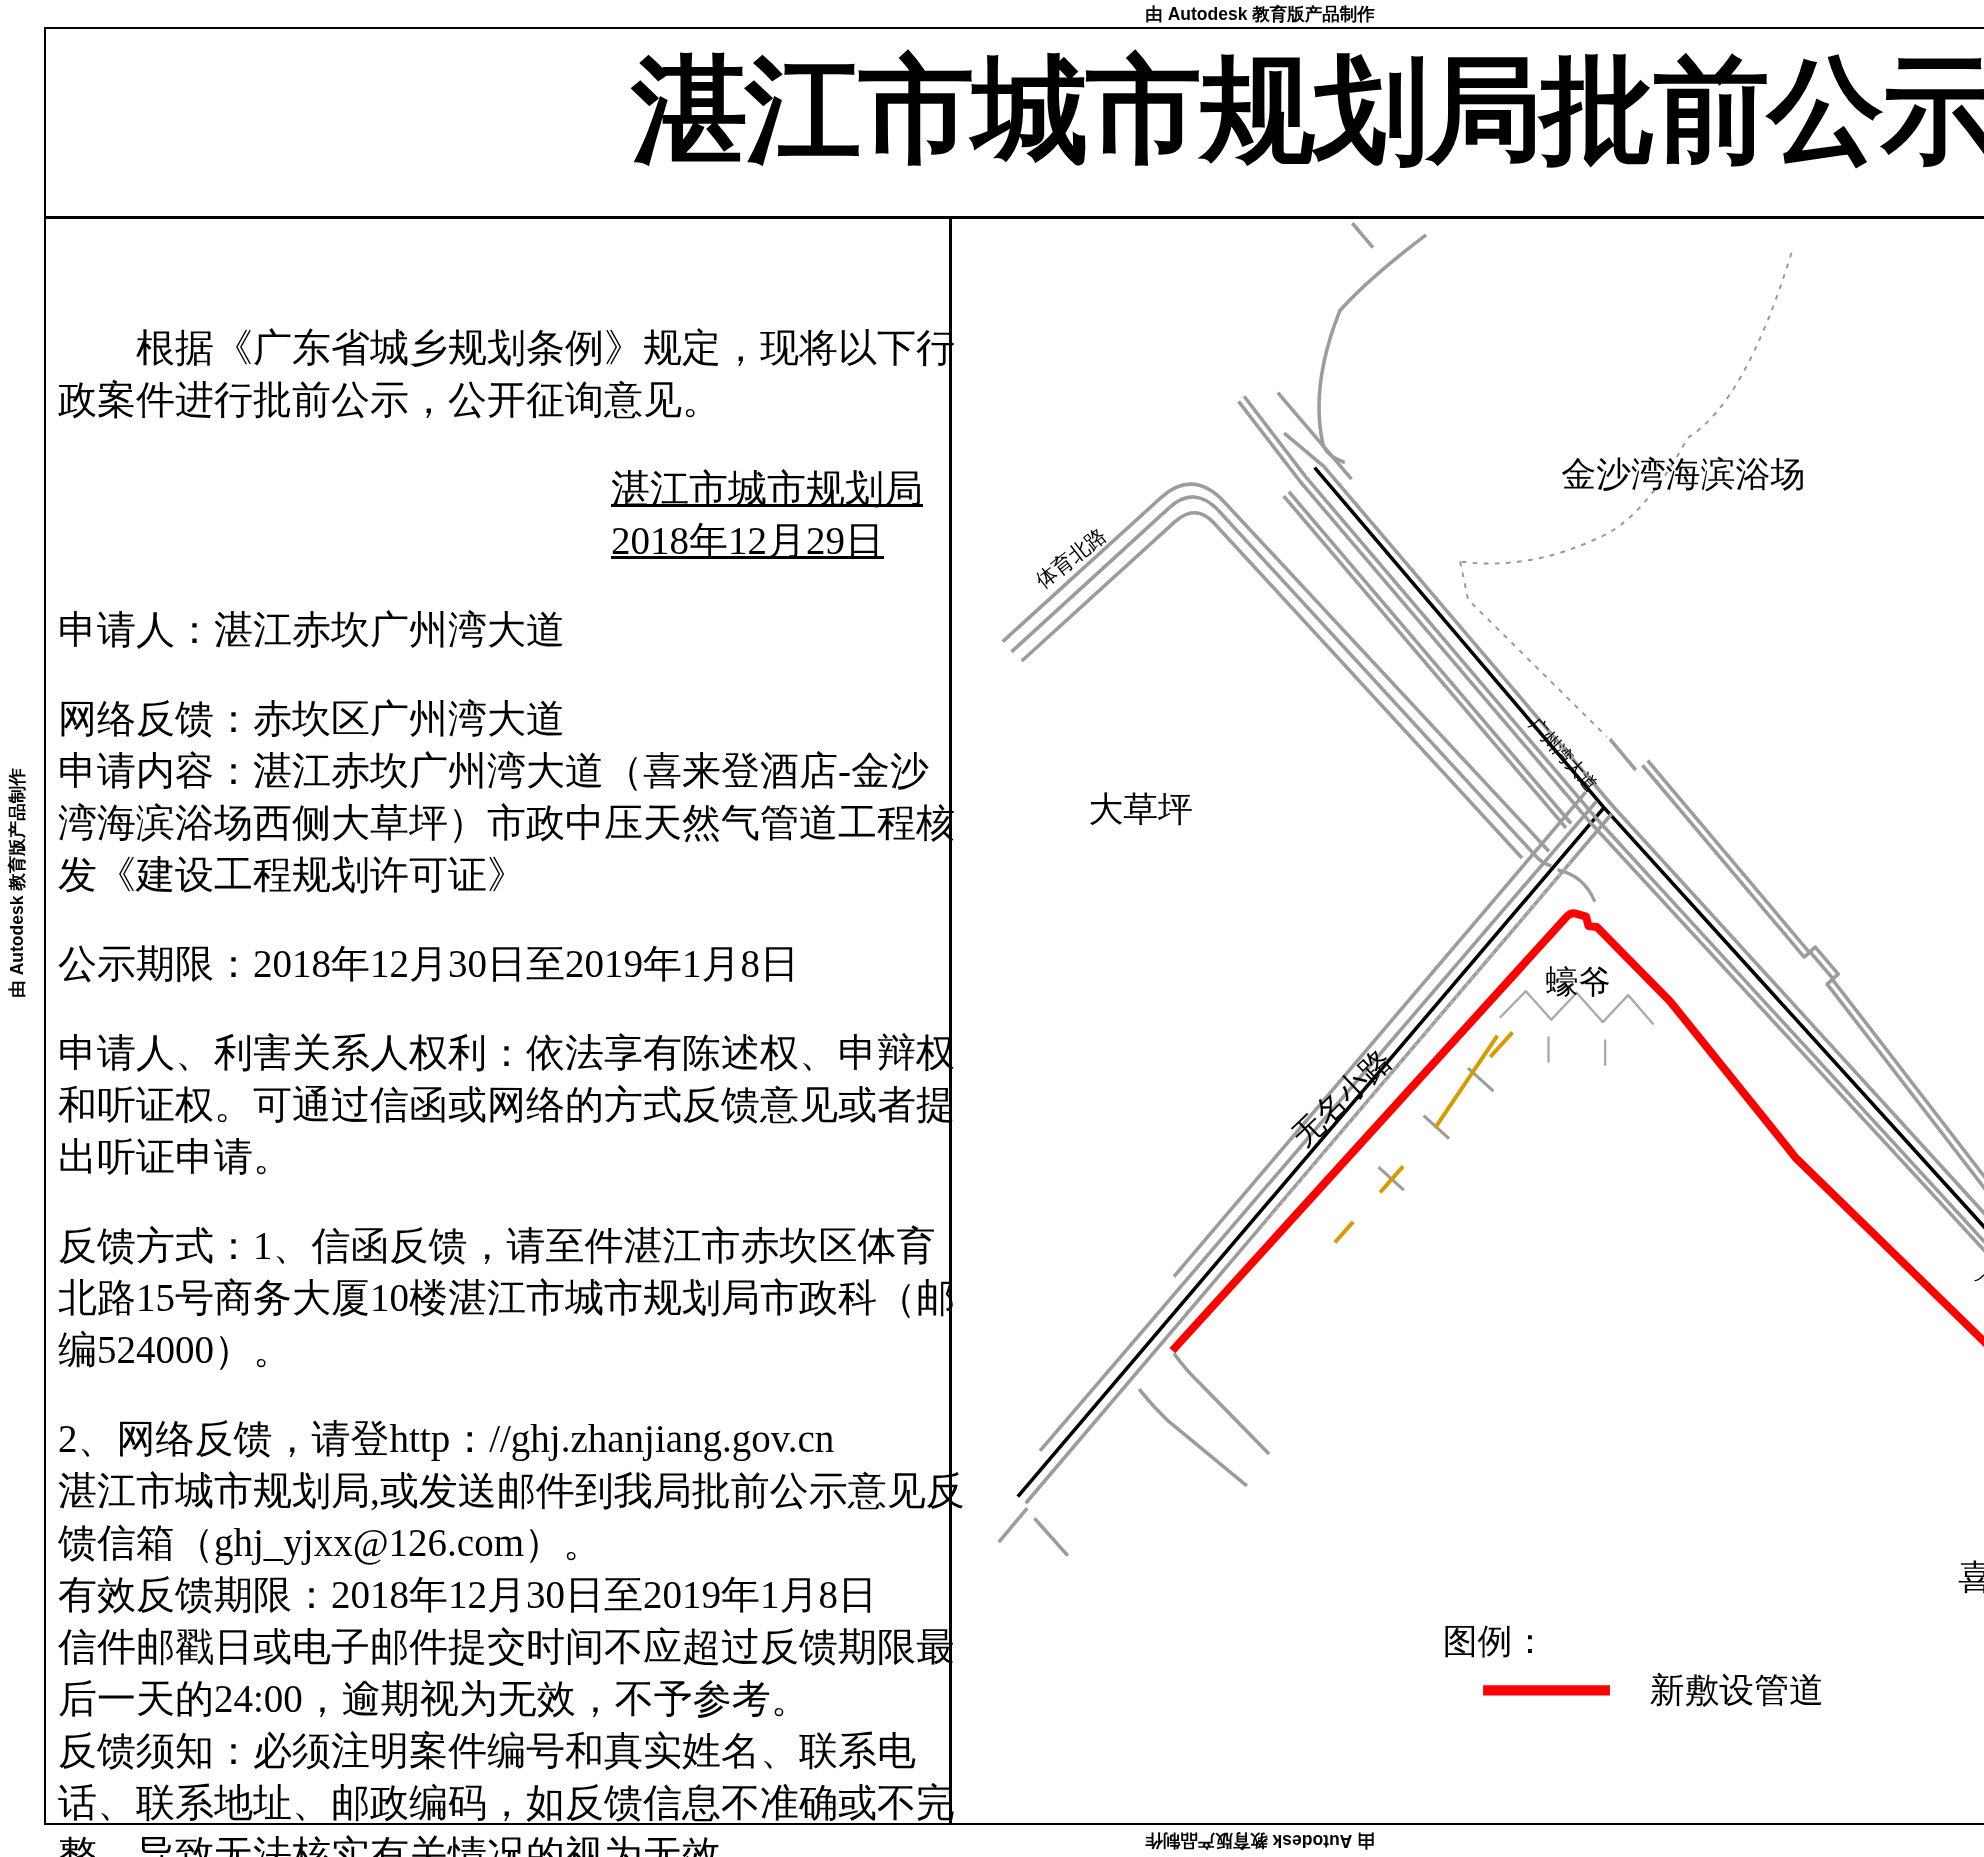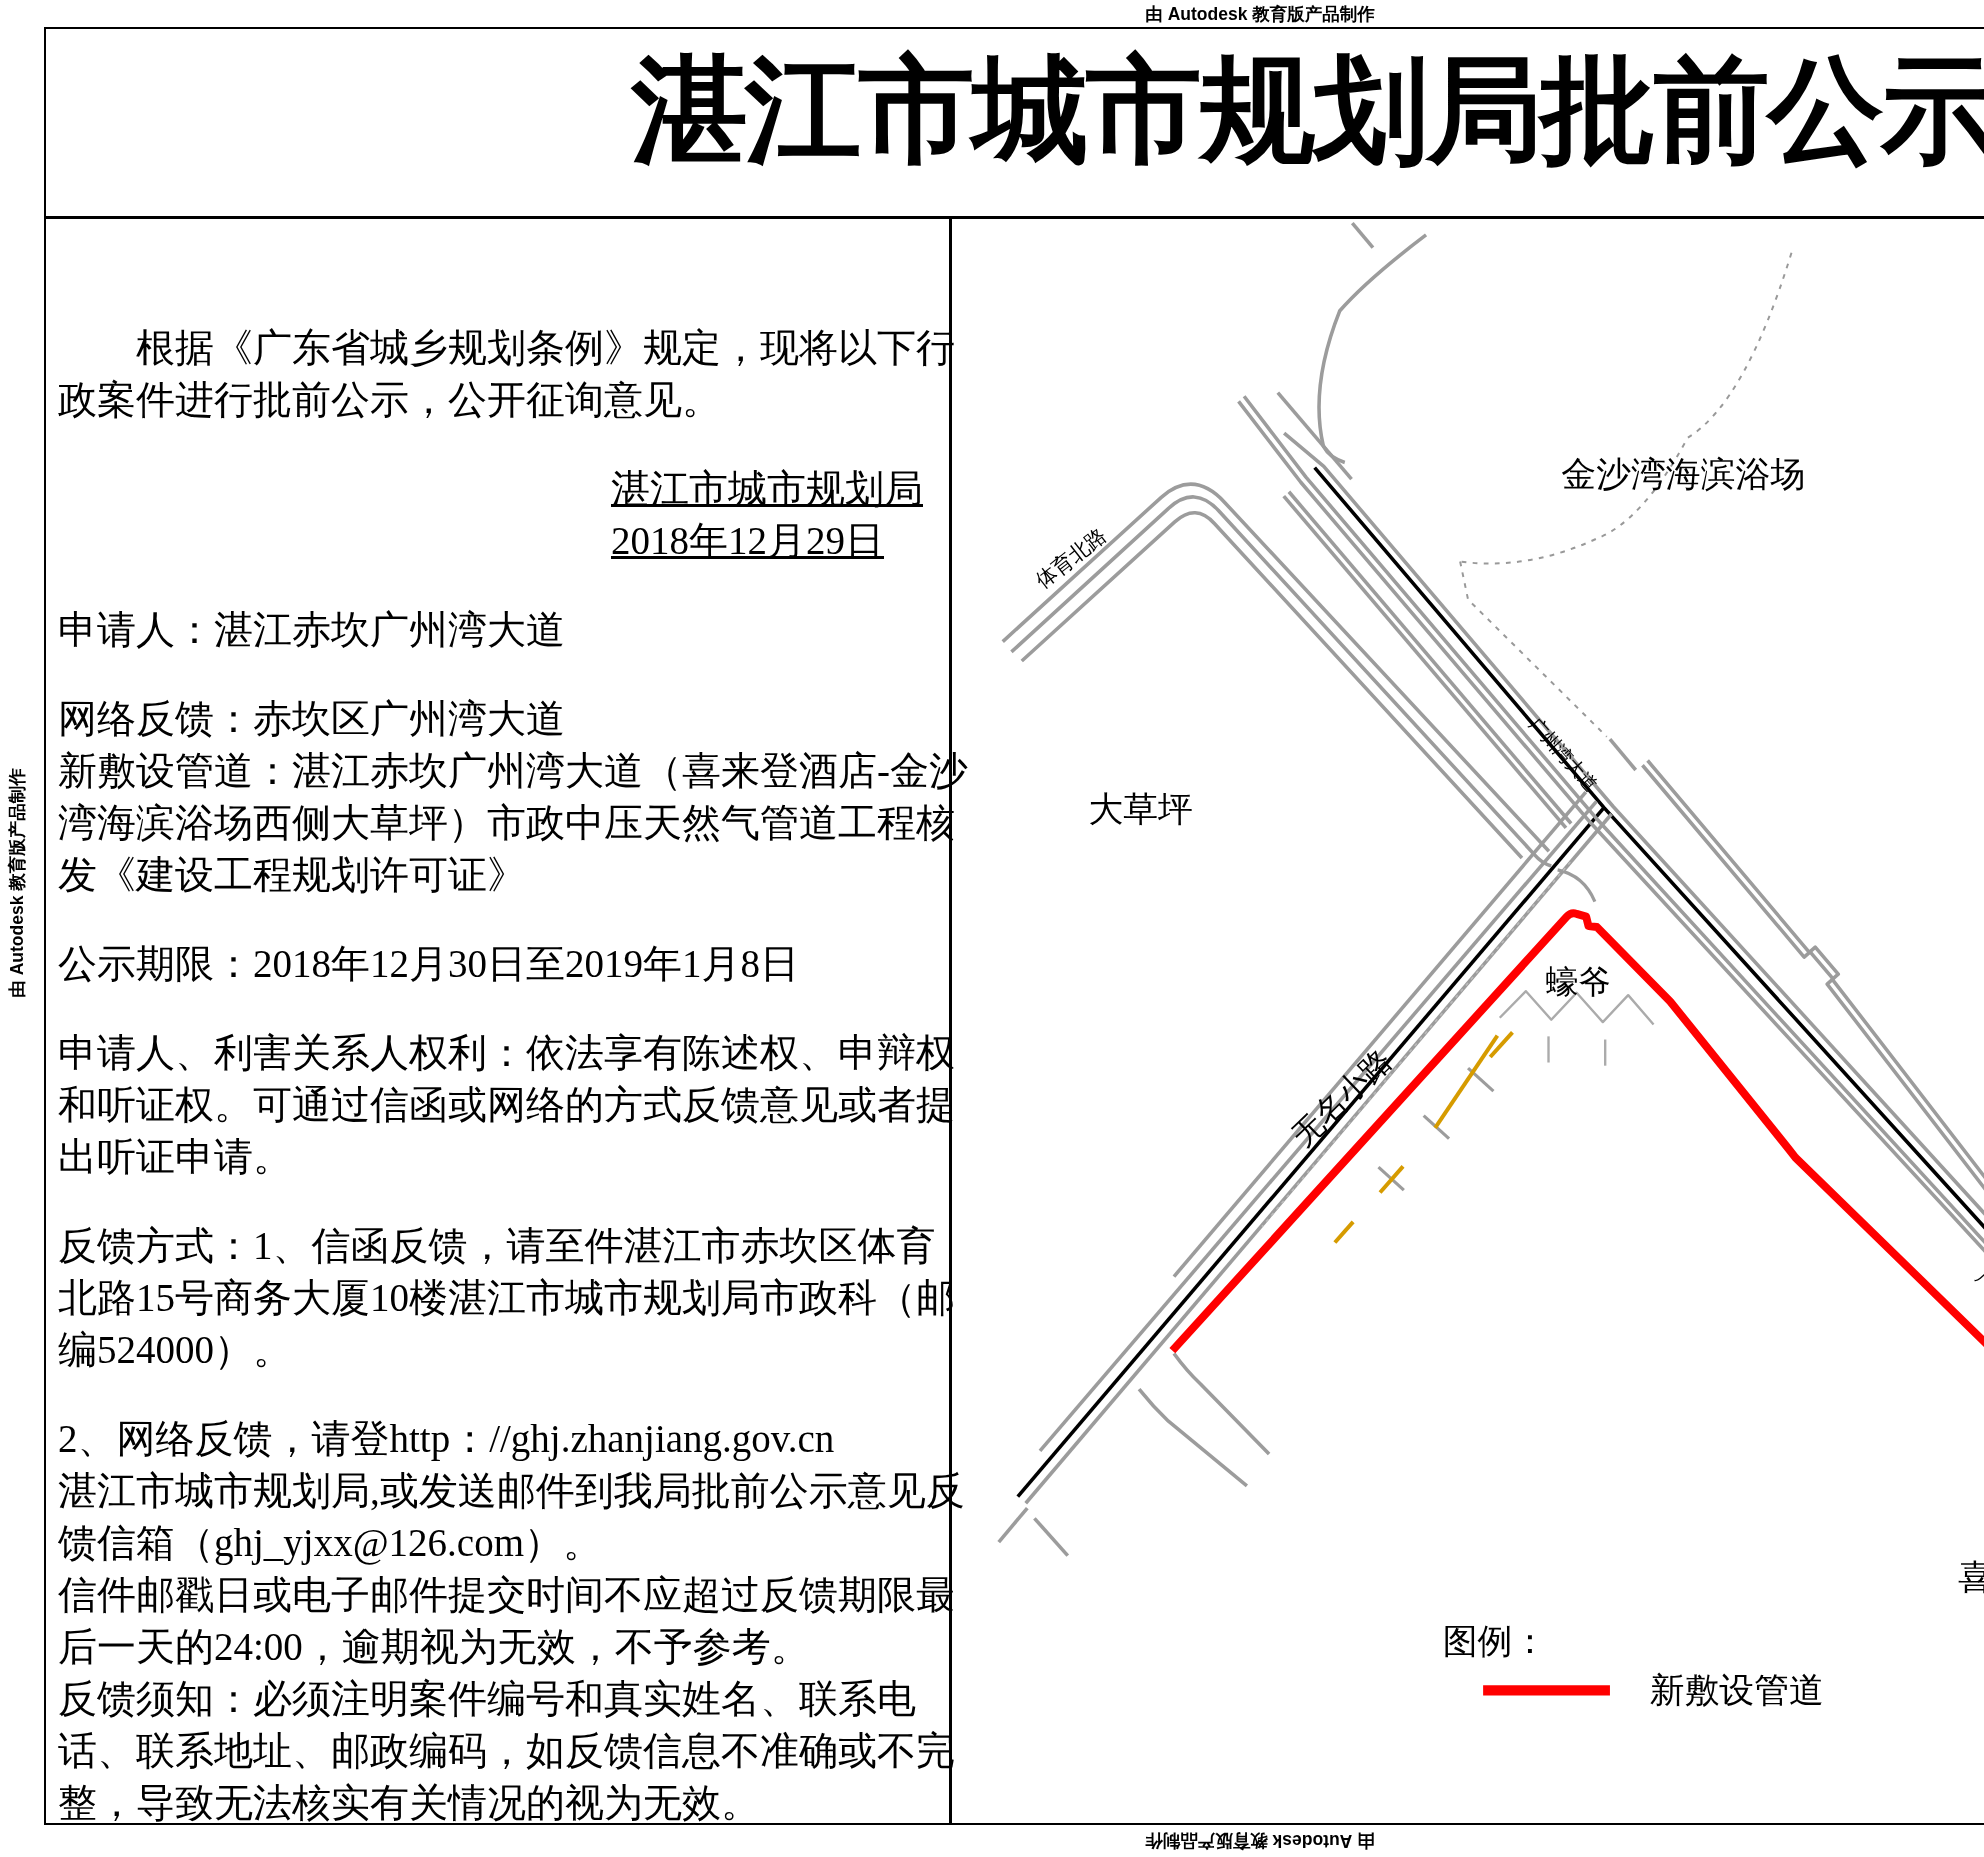--- a/index.html
+++ b/index.html
@@ -35,33 +35,34 @@
   <div id="title-sep"></div>
   <div id="panel-divider"></div>
 
   <div id="notice">
       <div class="nline indent">根据《广东省城乡规划条例》规定，现将以下行</div>
       <div class="nline">政案件进行批前公示，公开征询意见。</div>
       <div class="nline gap sig">湛江市城市规划局</div>
       <div class="nline sig">2018年12月29日</div>
       <div class="nline gap">申请人：湛江赤坎广州湾大道</div>
       <div class="nline gap">网络反馈：赤坎区广州湾大道</div>
-      <div class="nline">新敷设管道：湛江赤坎广州湾大道（喜来登酒店-金沙</div>
+      <div class="nline">申请内容：湛江赤坎广州湾大道（喜来登酒店-金沙</div>
       <div class="nline">湾海滨浴场西侧大草坪）市政中压天然气管道工程核</div>
       <div class="nline">发《建设工程规划许可证》</div>
       <div class="nline gap">公示期限：2018年12月30日至2019年1月8日</div>
       <div class="nline gap">申请人、利害关系人权利：依法享有陈述权、申辩权</div>
       <div class="nline">和听证权。可通过信函或网络的方式反馈意见或者提</div>
       <div class="nline">出听证申请。</div>
       <div class="nline gap">反馈方式：1、信函反馈，请至件湛江市赤坎区体育</div>
       <div class="nline">北路15号商务大厦10楼湛江市城市规划局市政科（邮</div>
       <div class="nline">编524000）。</div>
       <div class="nline gap">2、网络反馈，请登http：//ghj.zhanjiang.gov.cn</div>
       <div class="nline">湛江市城市规划局,或发送邮件到我局批前公示意见反</div>
       <div class="nline">馈信箱（ghj_yjxx@126.com）。</div>
+      <div class="nline">有效反馈期限：2018年12月30日至2019年1月8日</div>
       <div class="nline">信件邮戳日或电子邮件提交时间不应超过反馈期限最</div>
       <div class="nline">后一天的24:00，逾期视为无效，不予参考。</div>
       <div class="nline">反馈须知：必须注明案件编号和真实姓名、联系电</div>
       <div class="nline">话、联系地址、邮政编码，如反馈信息不准确或不完</div>
       <div class="nline">整，导致无法核实有关情况的视为无效。</div>
     </div>
 
   <svg id="map" width="1631" height="1605" viewBox="0 0 4115 4049">
       <path d="M 915,627 L 1645,1485 L 3970,4049" fill="none" stroke="#000000" stroke-width="9" stroke-linecap="butt" stroke-linejoin="round"></path>
       <path d="M 1645,1485 L 166,3223" fill="none" stroke="#000000" stroke-width="9" stroke-linecap="butt" stroke-linejoin="round"></path>

